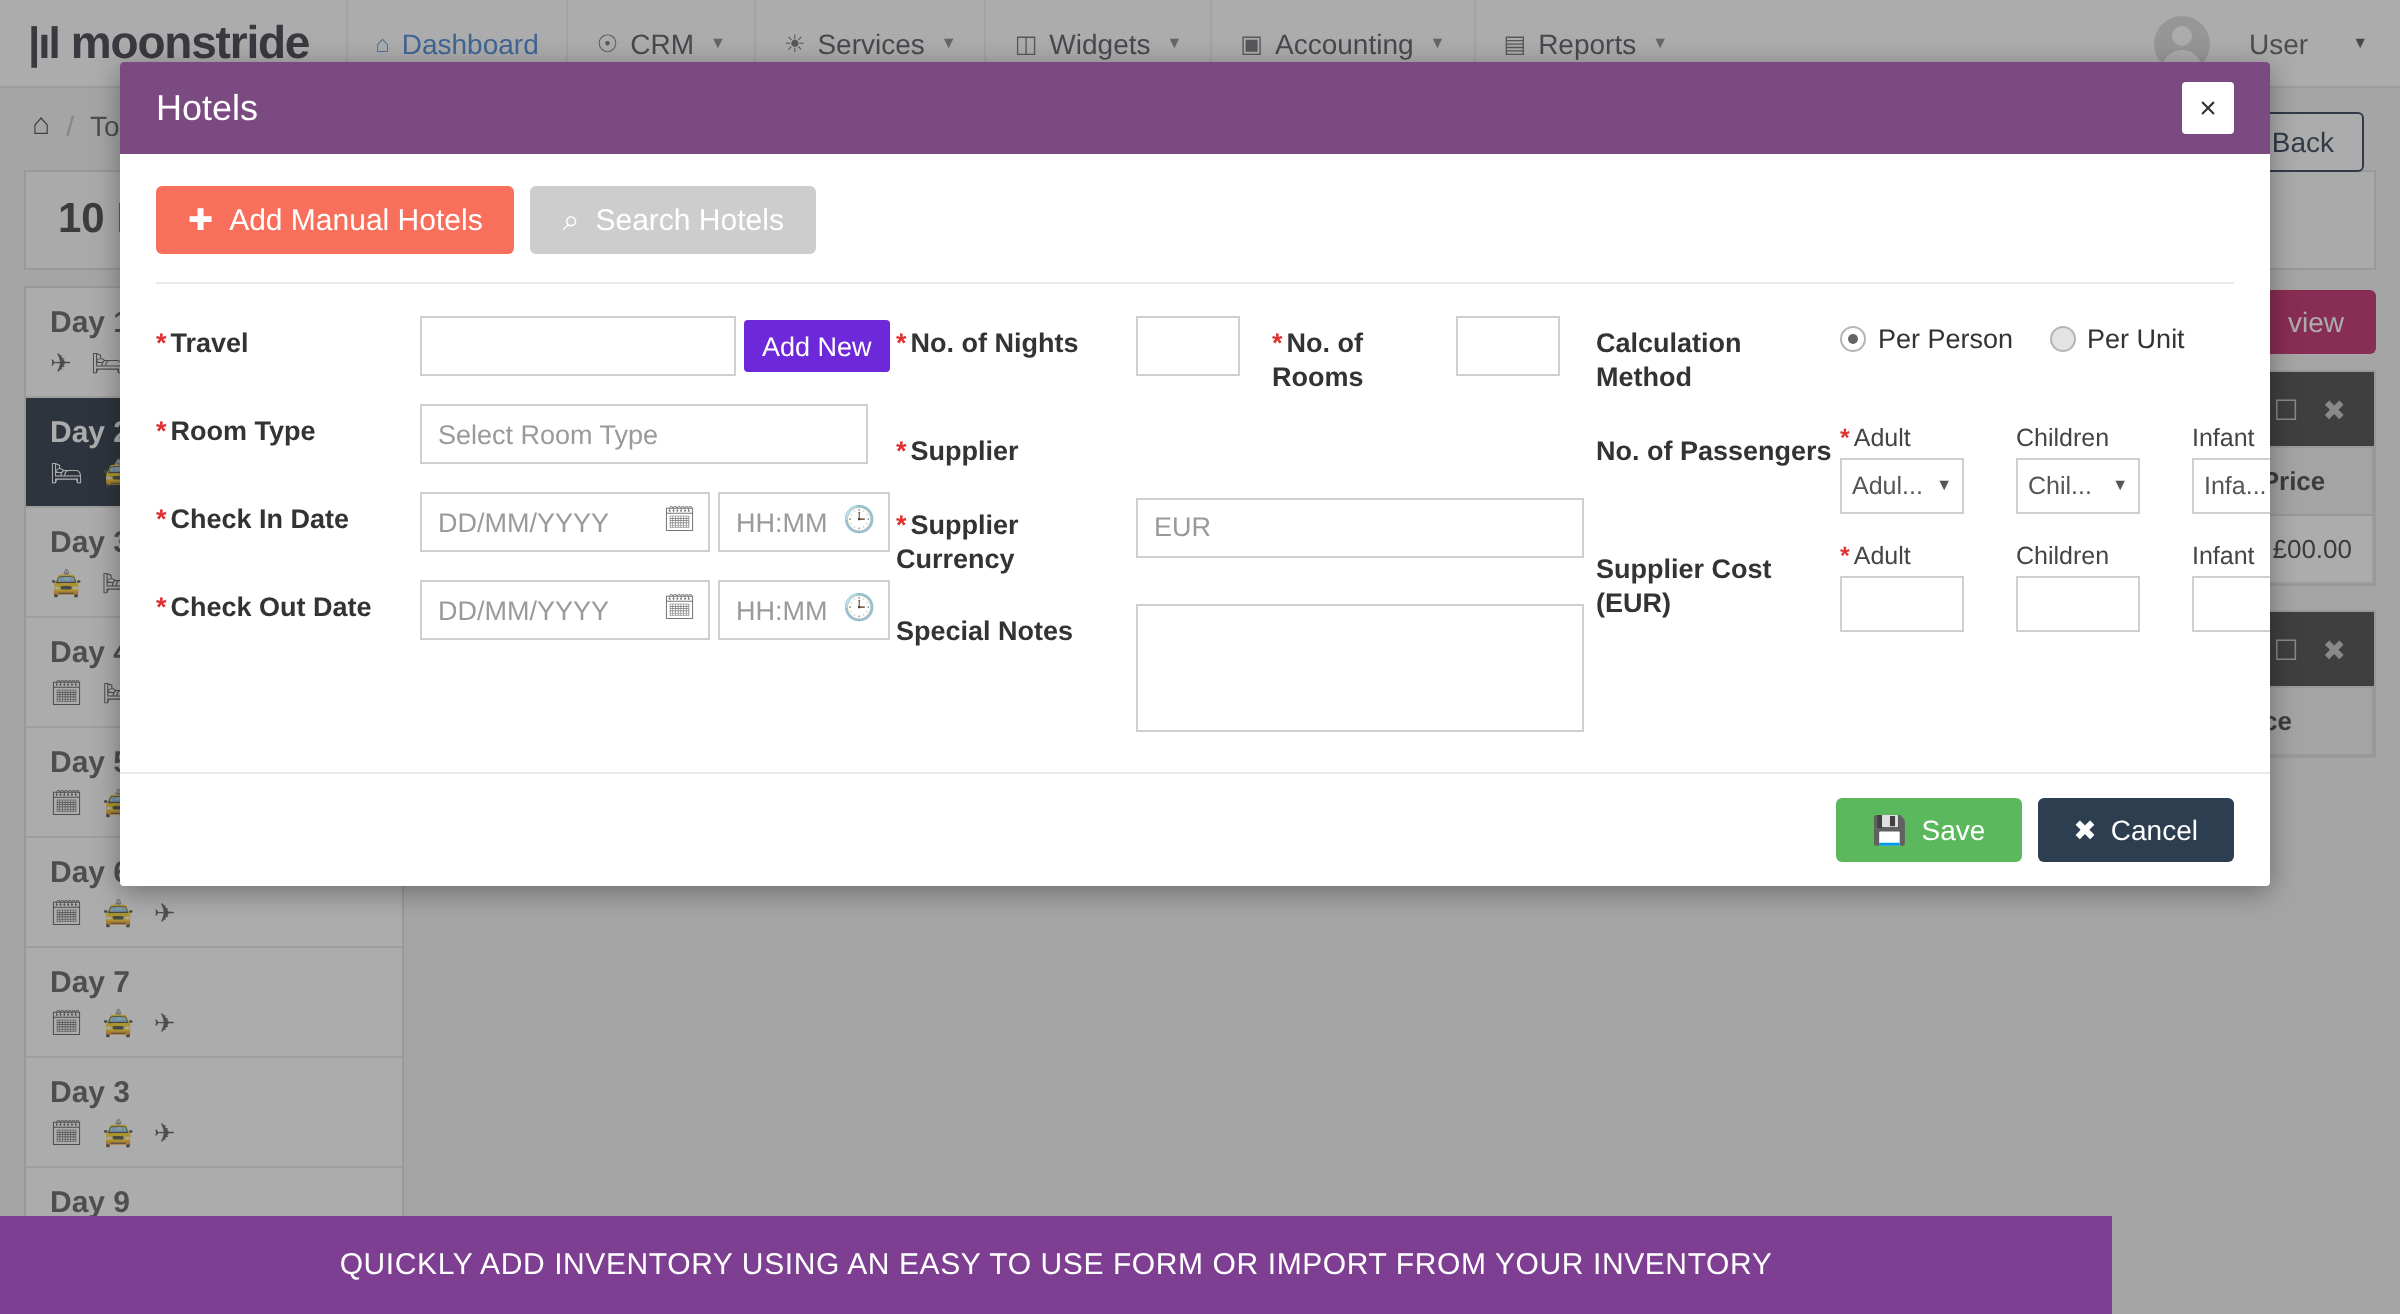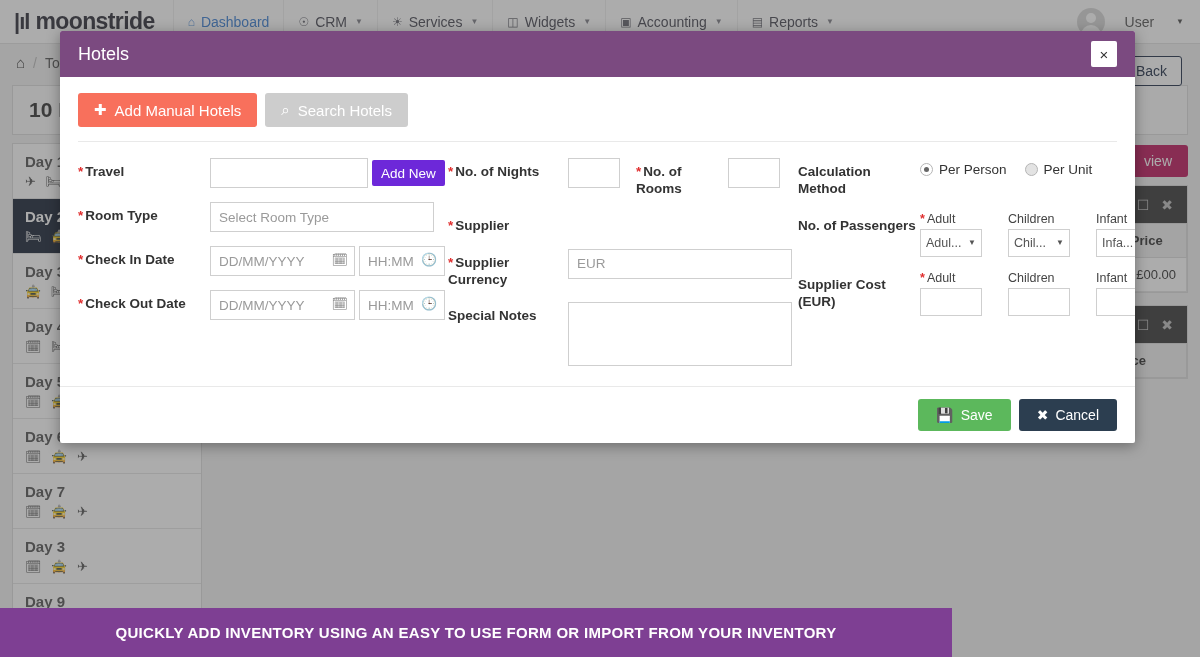--- a/index.html
+++ b/index.html
@@ -101,24 +101,24 @@
   table.tbl th {
     background: #f0f0f0; border: 1px solid #ddd; padding: 9px 10px;
     text-align: left; font-weight: bold; color: #333;
   }
   table.tbl td { border: 1px solid #e4e4e4; padding: 9px 10px; }
   .arrow-red { color: #e8503a; padding: 0 4px; }
   .ta-right { text-align: right; }
 
   
   .banner {
-    position: absolute; bottom: 0; left: 0; width: 952px; height: 49px;
+    position: absolute; bottom: 0; left: 0; width: 1056px; height: 49px;
     background: #7e3f93; color: #fff;
     display: flex; align-items: center; justify-content: center;
-    font-size: 15px; font-weight: bold; letter-spacing: .3px;
+    font-size: 15px; font-weight: normal; letter-spacing: .3px;
   }
 
   
   .overlay {
     position: absolute; top: 0; left: 0; width: 1200px; height: 657px;
     background: rgba(70,70,70,0.45);
   }
   .modal {
     position: absolute; top: 31px; left: 60px; width: 1075px;
     background: #ffffff; box-shadow: 0 3px 14px rgba(0,0,0,.35);

